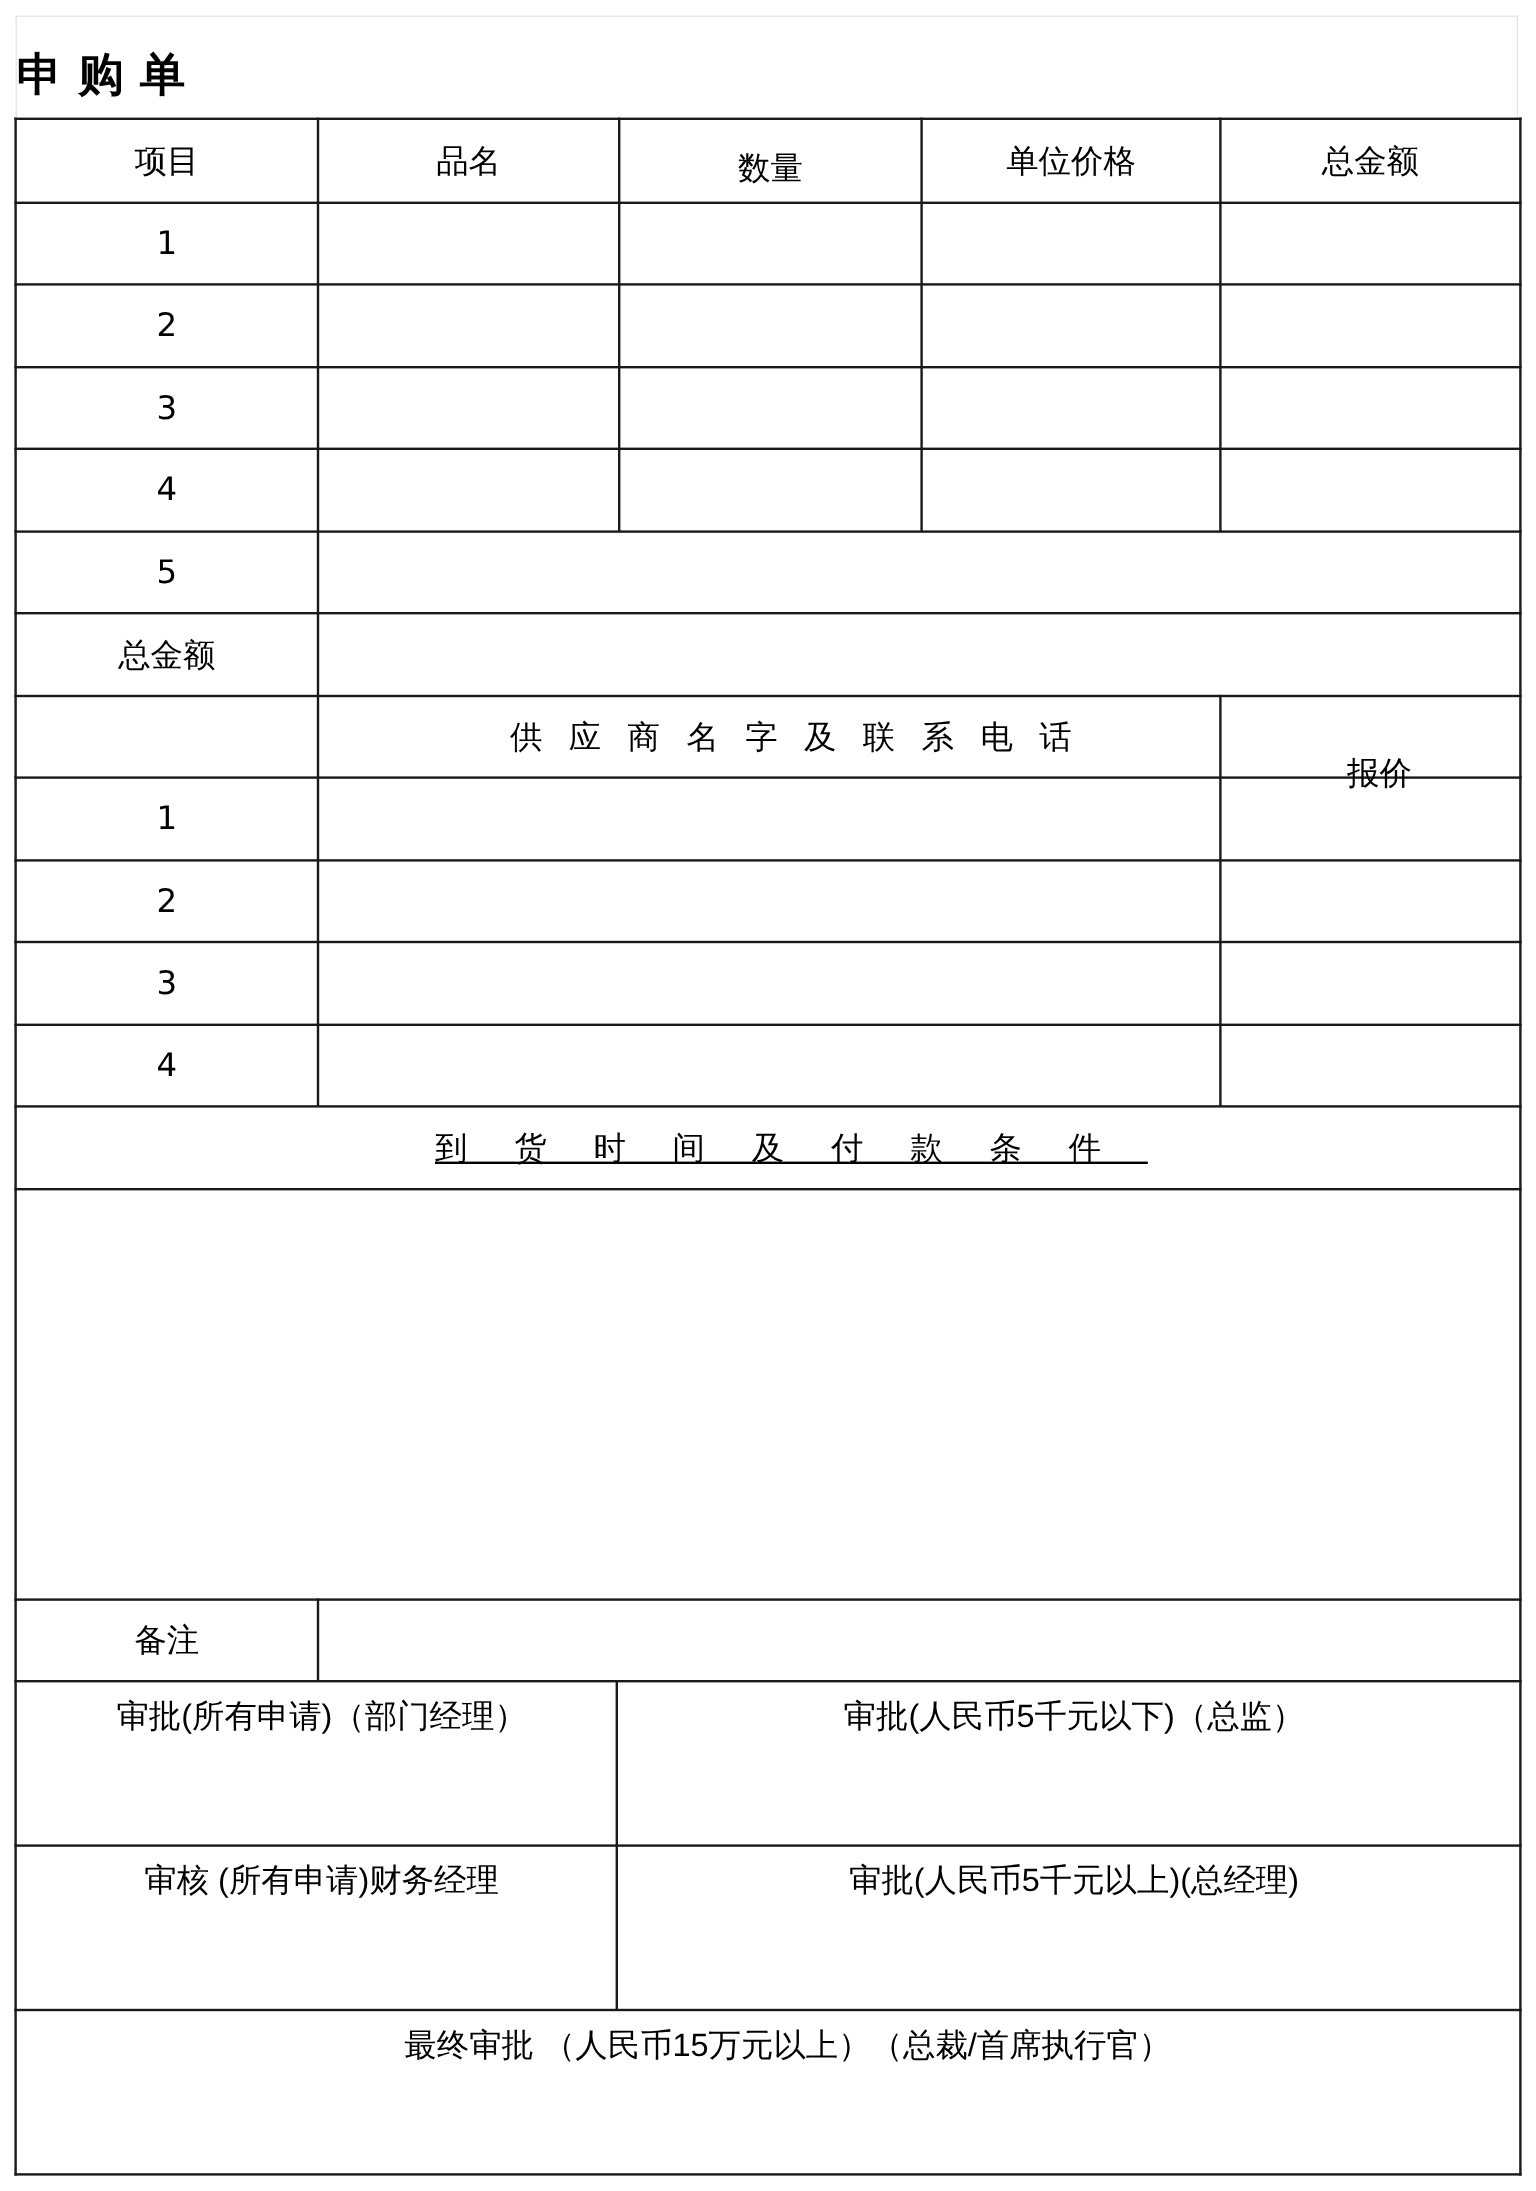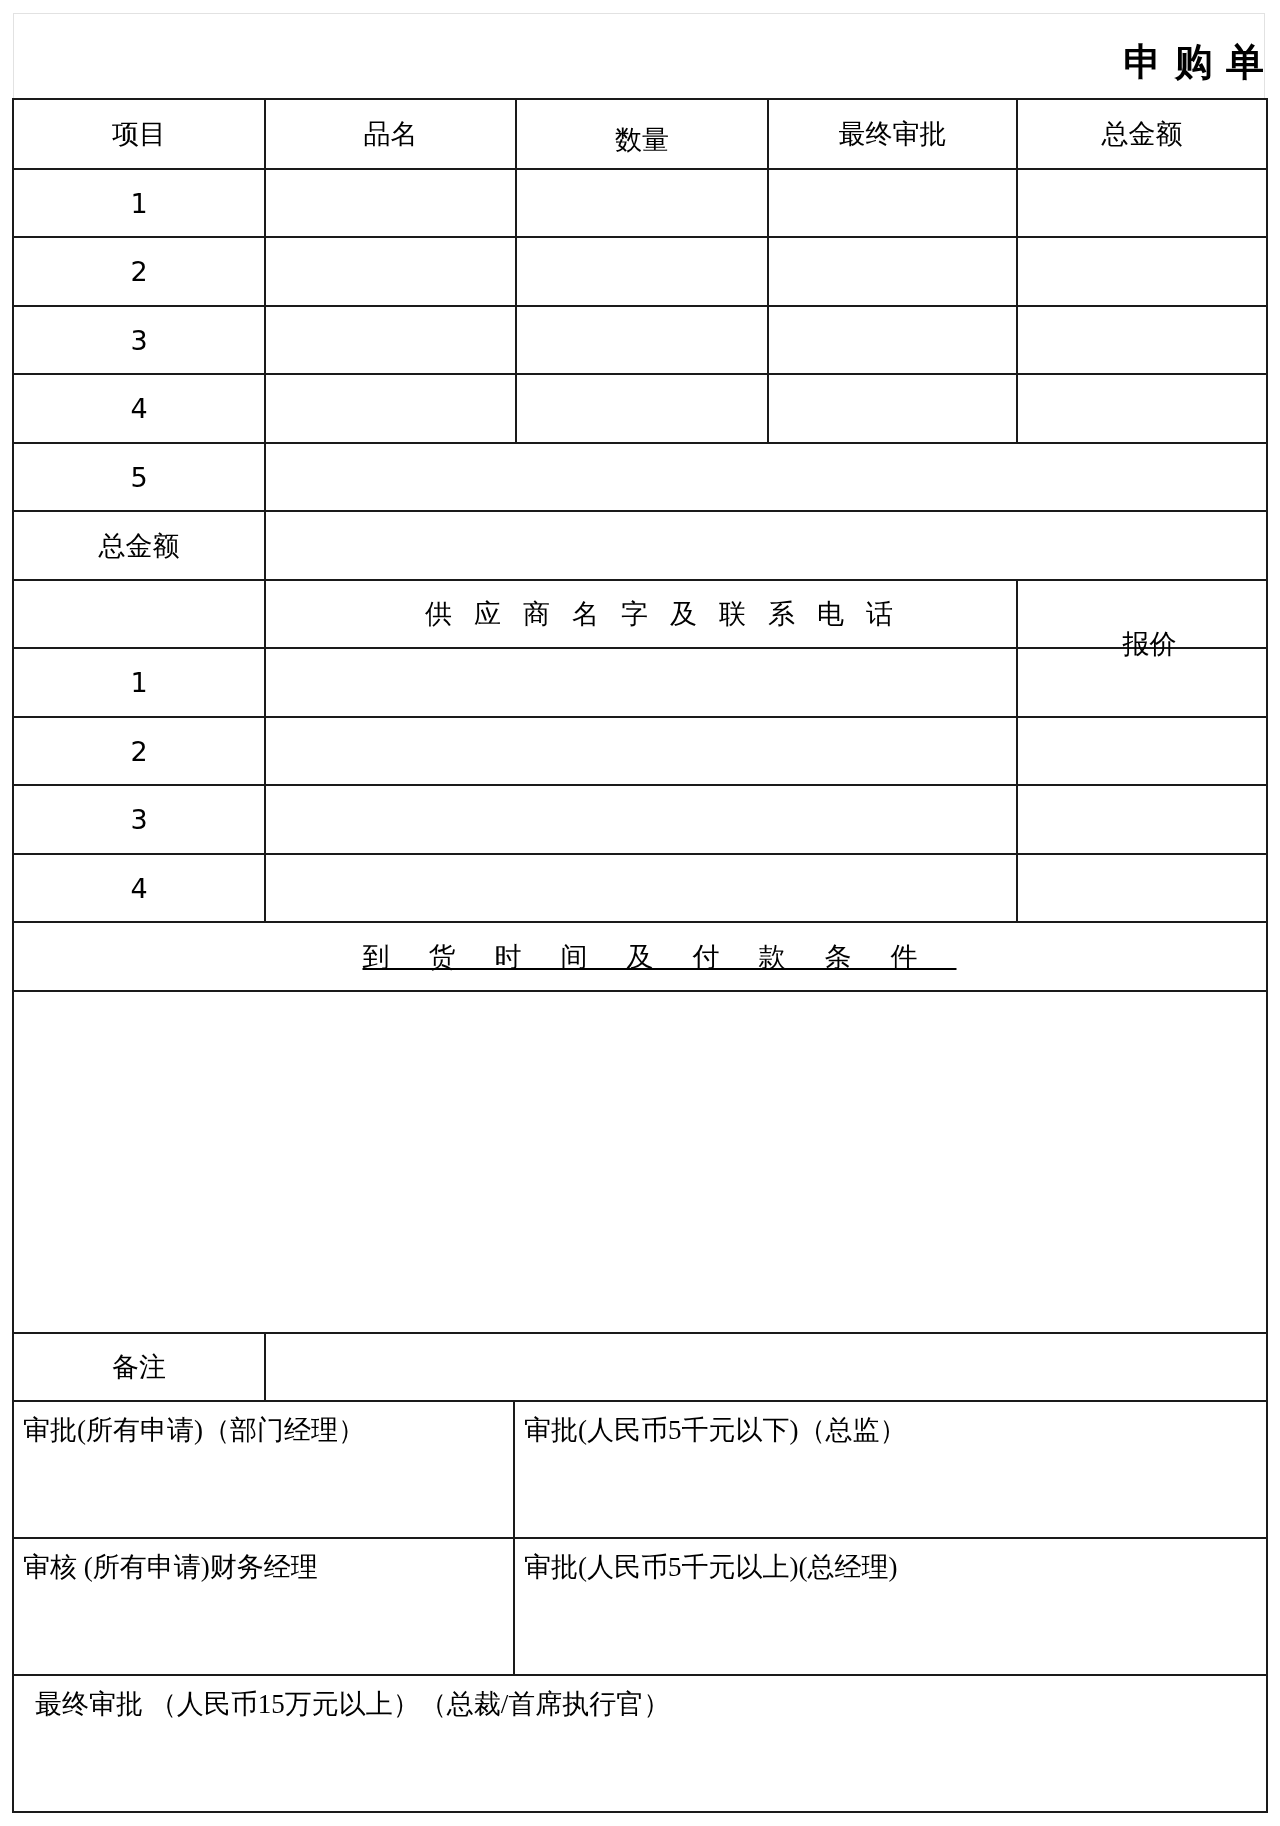--- a/index.html
+++ b/index.html
@@ -1,29 +1,29 @@
 <!DOCTYPE html>
 <html><head>
 <meta charset="utf-8">
 <style>
   html, body { margin:0; padding:0; background:#ffffff; }
   body { width:1280px; height:1826px; position:relative; overflow:hidden;
          font-family:"DejaVu Sans","Liberation Sans",sans-serif; color:#000; }
   .title-box { position:absolute; left:13px; top:13px; width:1252px; height:85px;
                border:1px solid #e2e2e2; border-bottom:none; box-sizing:border-box; }
-  .title { position:absolute; left:0; right:0; top:26px; text-align:right;
+  .title { position:absolute; left:0; right:0; top:26px; text-align:left;
            font-size:38px; font-weight:bold; letter-spacing:0; line-height:44px; word-spacing:0; }
   .cell { position:absolute; box-sizing:border-box; display:flex; align-items:center;
           justify-content:center; font-size:27px; }
   .hline { position:absolute; height:2px; background:#1a1a1a; }
   .vline { position:absolute; width:2px; background:#1a1a1a; }
   .spaced1 { letter-spacing:22px; padding-left:10px;margin-left:24px; }
   .spaced2 { letter-spacing:39px; padding-left:39px; }
-  .serif { font-family:Liberation Serif, serif; font-size:27px;
-           justify-content:flex-start; align-items:flex-start; padding:10px 0 0 9px; }
+  .serif { font-family:Liberation Sans, sans-serif; font-size:27px;
+           justify-content:center; align-items:flex-start; padding:10px 0 0 9px; }
 </style>
 </head>
 <body>
 
 <div class="title-box">
   <div class="title">申 购 单</div>
 </div>
 
 <div class="vline" style="left:12px; top:98px; height:1715px;"></div>
 <div class="vline" style="left:1266px; top:98px; height:1715px;"></div>
@@ -56,21 +56,21 @@
 <div class="vline" style="left:264px; top:579px; height:343px;"></div>
 <div class="vline" style="left:1016px; top:579px; height:343px;"></div>
 
 <div class="vline" style="left:264px; top:1332px; height:69px;"></div>
 
 <div class="vline" style="left:513px; top:1400px; height:275px;"></div>
 
 <div class="cell" style="left:14px; top:100px; width:250px; height:68px;">项目</div>
 <div class="cell" style="left:266px; top:100px; width:249px; height:68px;">品名</div>
 <div class="cell" style="left:517px; top:100px; width:250px; height:80px;">数量</div>
-<div class="cell" style="left:769px; top:100px; width:247px; height:68px;">最终审批</div>
+<div class="cell" style="left:769px; top:100px; width:247px; height:68px;">单位价格</div>
 <div class="cell" style="left:1018px; top:100px; width:248px; height:68px;">总金额</div>
 
 <div>
   <div class="cell" style="left:14px; top:170px; width:250px; height:66px;">1</div>
   <div class="cell" style="left:266px; top:170px; width:249px; height:66px;"></div>
   <div class="cell" style="left:517px; top:170px; width:250px; height:66px;"></div>
   <div class="cell" style="left:769px; top:170px; width:247px; height:66px;"></div>
   <div class="cell" style="left:1018px; top:170px; width:248px; height:66px;"></div>
 </div>
 <div>

